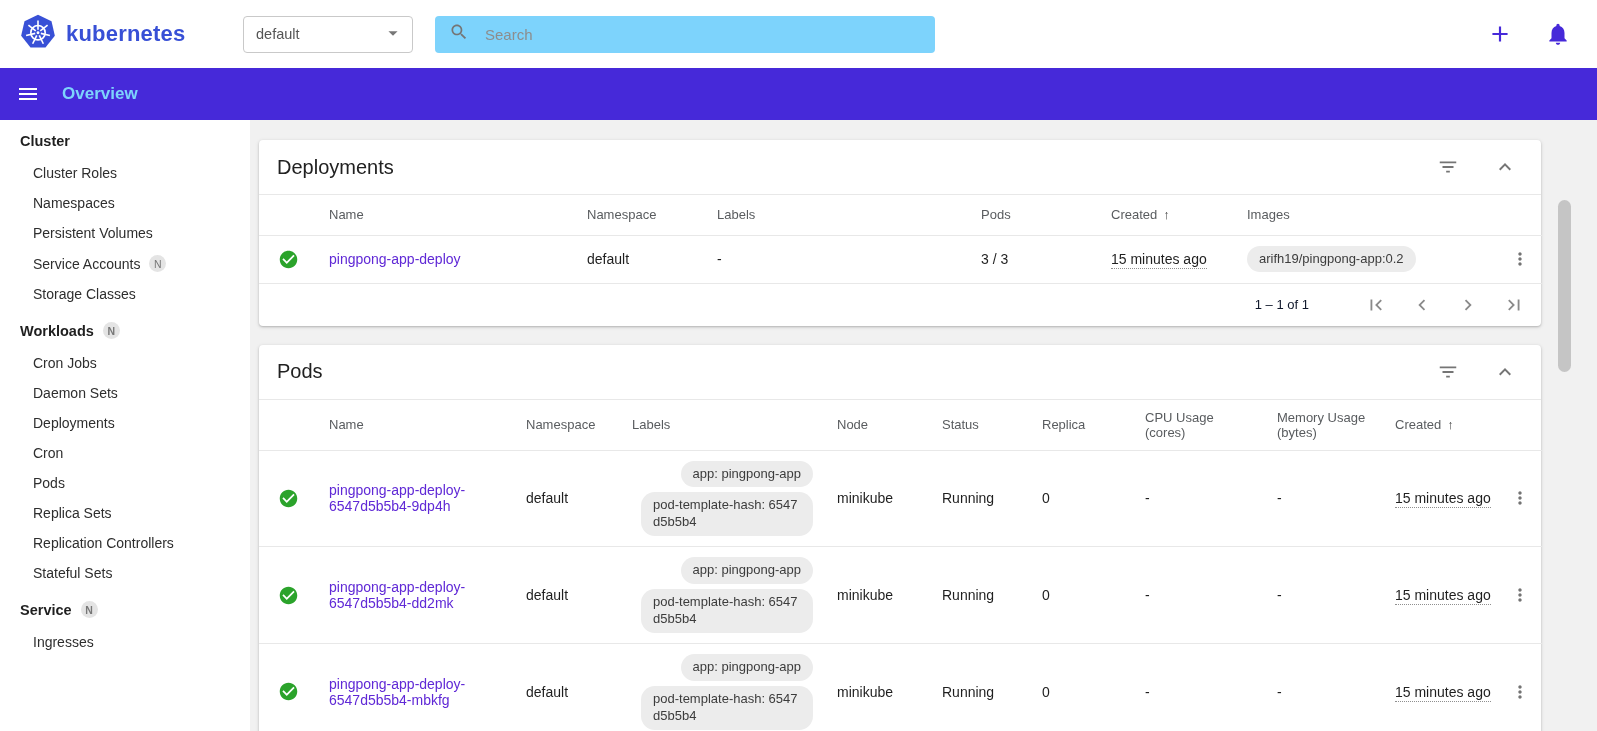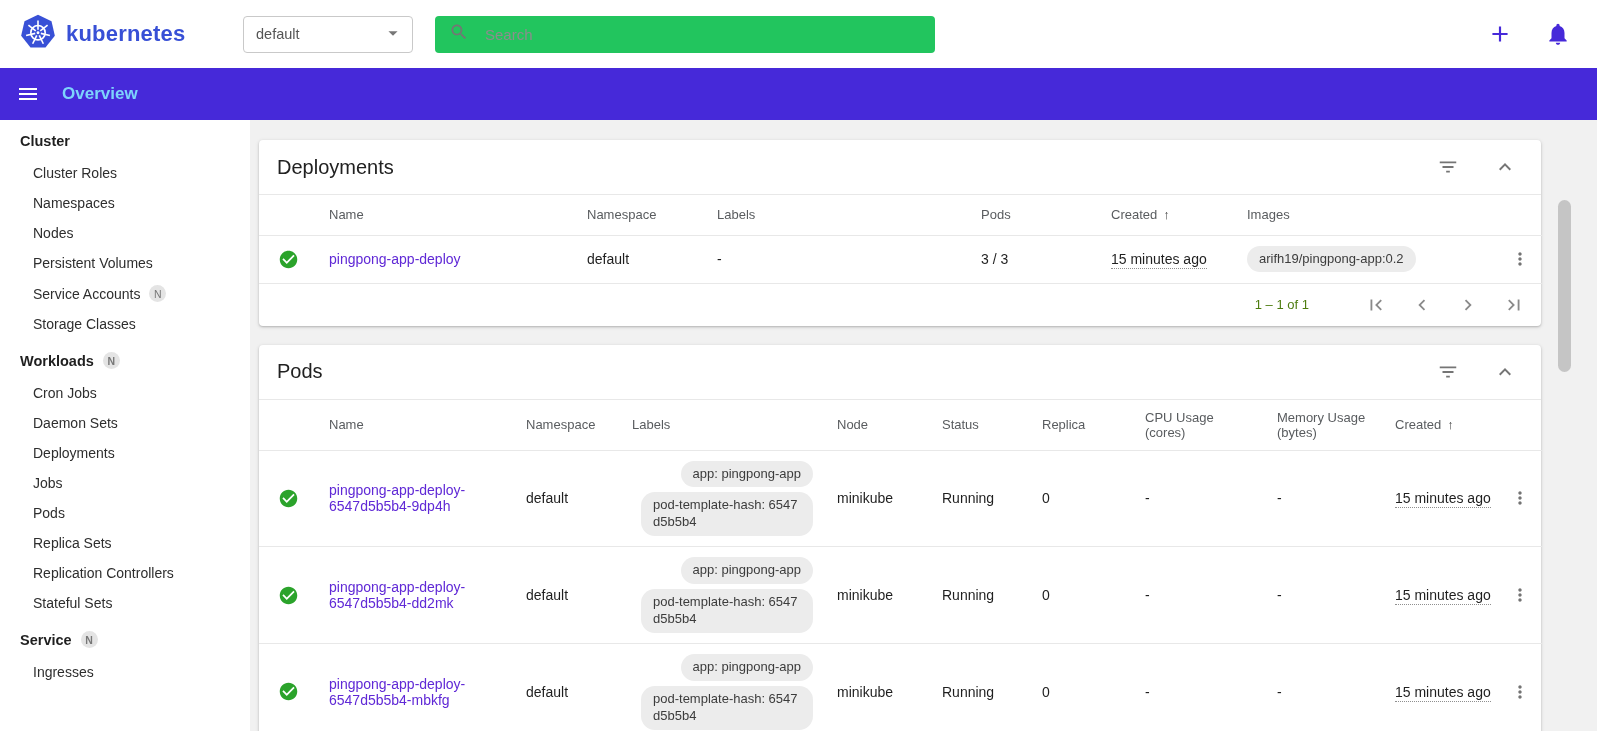--- a/index.html
+++ b/index.html
@@ -7,21 +7,21 @@
   *{box-sizing:border-box;}
   button{font-family:inherit;}
 
   
   .app-header{height:68px;display:flex;align-items:center;background:#fff;padding:0 26px 0 20px;}
   .brand{display:flex;align-items:center;gap:10px;width:223px;flex:none;cursor:pointer;}
   .brand-text{font-size:22px;font-weight:bold;color:#3850d6;letter-spacing:.2px;}
   .ns-select{flex:none;width:170px;height:37px;border:1px solid #c9c9c9;border-radius:4px;
     display:flex;align-items:center;justify-content:space-between;padding:0 8px 0 12px;
     color:#555;font-size:14.5px;cursor:pointer;background:#fff;}
-  .search-bar{flex:none;margin-left:22px;width:500px;height:37px;background:#22c55e;border-radius:4px;
+  .search-bar{flex:none;margin-left:22px;width:500px;height:37px;background:#7dd3fc;border-radius:4px;
     display:flex;align-items:center;padding:0 14px;gap:14px;}
   .search-bar input{border:none;outline:none;background:transparent;font-size:15px;color:#333;width:100%;font-family:inherit;}
   .search-bar input::placeholder{color:#8d8d8d;}
   .header-actions{margin-left:auto;display:flex;align-items:center;gap:32px;}
   .icon-button{background:none;border:none;padding:0;display:flex;cursor:pointer;}
 
   
   .toolbar{height:52px;background:#4629d9;display:flex;align-items:center;padding:0 16px;gap:22px;color:#7dd3fc;}
   .toolbar-title{font-size:17px;font-weight:bold;margin:0;}
 
@@ -60,21 +60,21 @@
   .chip{display:inline-block;background:#ececec;border-radius:14px;padding:5px 12px;
     font-size:13px;color:#3c3c3c;line-height:1.3;}
   .chip.break{word-break:break-all;max-width:172px;}
   .labels-stack{display:flex;flex-direction:column;align-items:flex-end;gap:5px;}
   .ok-icon svg{fill:#2ba32b;width:21px;height:21px;display:block;}
   .ok-cell{padding-left:19px;}
   .kebab-btn svg{fill:#737373;}
   .sort-arrow{margin-left:6px;color:#3c3c3c;font-size:13px;}
 
   .pagination{display:flex;align-items:center;justify-content:flex-end;padding:10px 16px;
-    color:#4d7c0f;font-size:13px;}
+    color:#0f172a;font-size:13px;}
   .pagination .range{margin-right:32px;}
   .page-btn{background:none;border:none;padding:0;margin-left:24px;display:flex;cursor:pointer;}
   .page-btn svg{fill:#8a8a8a;width:22px;height:22px;}
 
   .scroll-thumb{position:absolute;top:200px;right:26px;width:13px;height:172px;
     background:#c5c5c5;border-radius:7px;z-index:5;cursor:pointer;}
 </style>
 </head>
 <body>
 
@@ -147,23 +147,20 @@
     <div class="side-title">
       <span>Cluster</span>
     </div>
     <div class="side-item">
         <span>Cluster Roles</span>
       </div>
     <div class="side-item">
         <span>Namespaces</span>
       </div>
     <div class="side-item">
-        <span>Nodes</span>
-      </div>
-    <div class="side-item">
         <span>Persistent Volumes</span>
       </div>
     <div class="side-item">
       <span>Service Accounts</span>
       <span class="badge-n">N</span>
     </div>
     <div class="side-item">
         <span>Storage Classes</span>
       </div>
 
@@ -174,21 +171,21 @@
     <div class="side-item">
         <span>Cron Jobs</span>
       </div>
     <div class="side-item">
         <span>Daemon Sets</span>
       </div>
     <div class="side-item">
         <span>Deployments</span>
       </div>
     <div class="side-item">
-        <span>Jobs</span>
+        <span>Cron</span>
       </div>
     <div class="side-item">
         <span>Pods</span>
       </div>
     <div class="side-item">
         <span>Replica Sets</span>
       </div>
     <div class="side-item">
         <span>Replication Controllers</span>
       </div>

